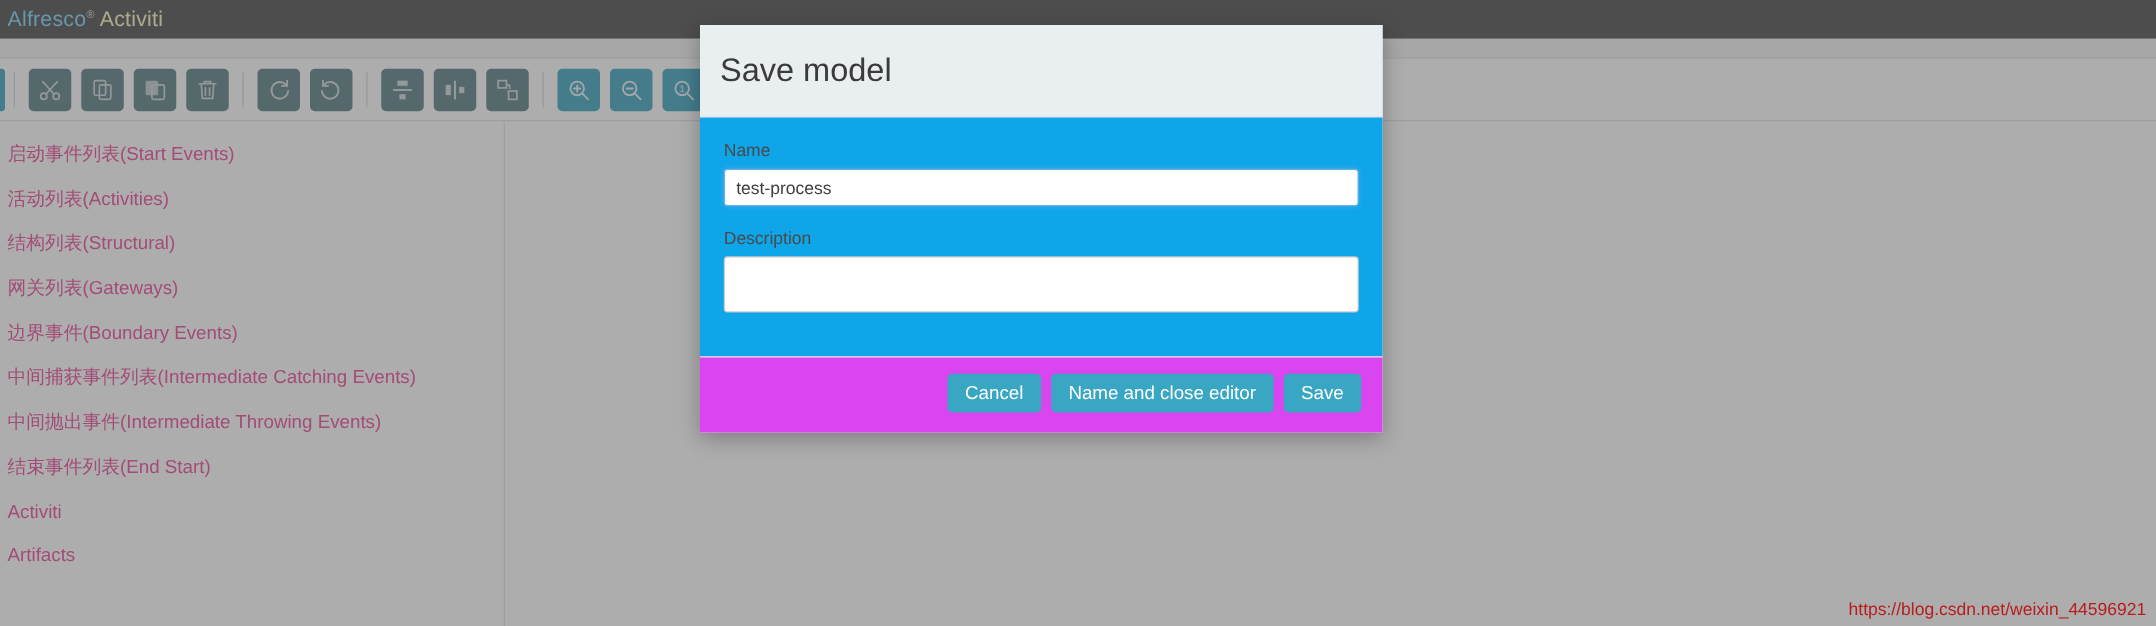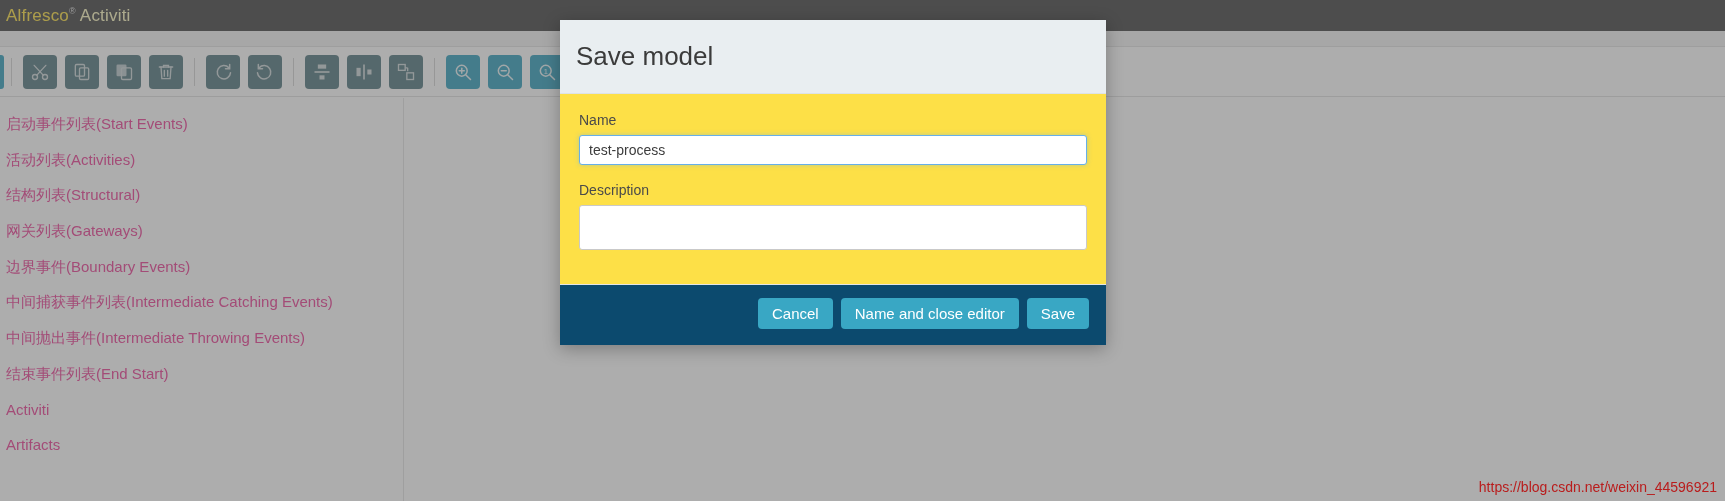--- a/index.html
+++ b/index.html
@@ -26,21 +26,21 @@
     width: 1725px; height: 31px;
     background: #4b4b4b;
     display: flex; align-items: center;
   }
   .brand {
     margin-left: 6px;
     font-size: 17px;
     letter-spacing: .2px;
     white-space: nowrap;
   }
-  .brand .alfresco { color: #fde047; }
+  .brand .alfresco { color: #7dd3fc; }
   .brand .sup { font-size: 9px; vertical-align: super; color: #d8d8d8; }
   .brand .activiti { color: #fef9c3; margin-left: 4px; }
 
   .subbar {
     position: absolute; left: 0; top: 31px;
     width: 1725px; height: 16px;
     background: #f3f3f3;
     border-bottom: 1px solid #e3e3e3;
   }
 
@@ -123,21 +123,21 @@
   }
   .modal-title {
     font-size: 26px;
     color: #3b3b3b;
     font-weight: normal;
     margin: 0;
     line-height: 1.1;
   }
   .modal-body {
     padding: 18px 19px 30px 19px;
-    background: #fde047;
+    background: #0ea5e9;
   }
   .field-label {
     font-size: 14px;
     color: #4a4a4a;
     margin-bottom: 7px;
     display: block;
   }
   .text-input {
     width: 100%;
     height: 30px;
@@ -165,21 +165,21 @@
     outline: none;
     resize: none;
     background: #fff;
   }
   .modal-footer {
     border-top: 1px solid #e5e5e5;
     padding: 13px 17px 16px 17px;
     display: flex;
     justify-content: flex-end;
     gap: 8px;
-    background: #0c4a6e;
+    background: #d946ef;
   }
   .btn {
     background: #39a7c4;
     color: #ffffff;
     border: none;
     border-radius: 4px;
     font-size: 15px;
     font-family: "Liberation Sans", sans-serif;
     padding: 7px 14px;
     line-height: 1.15;

